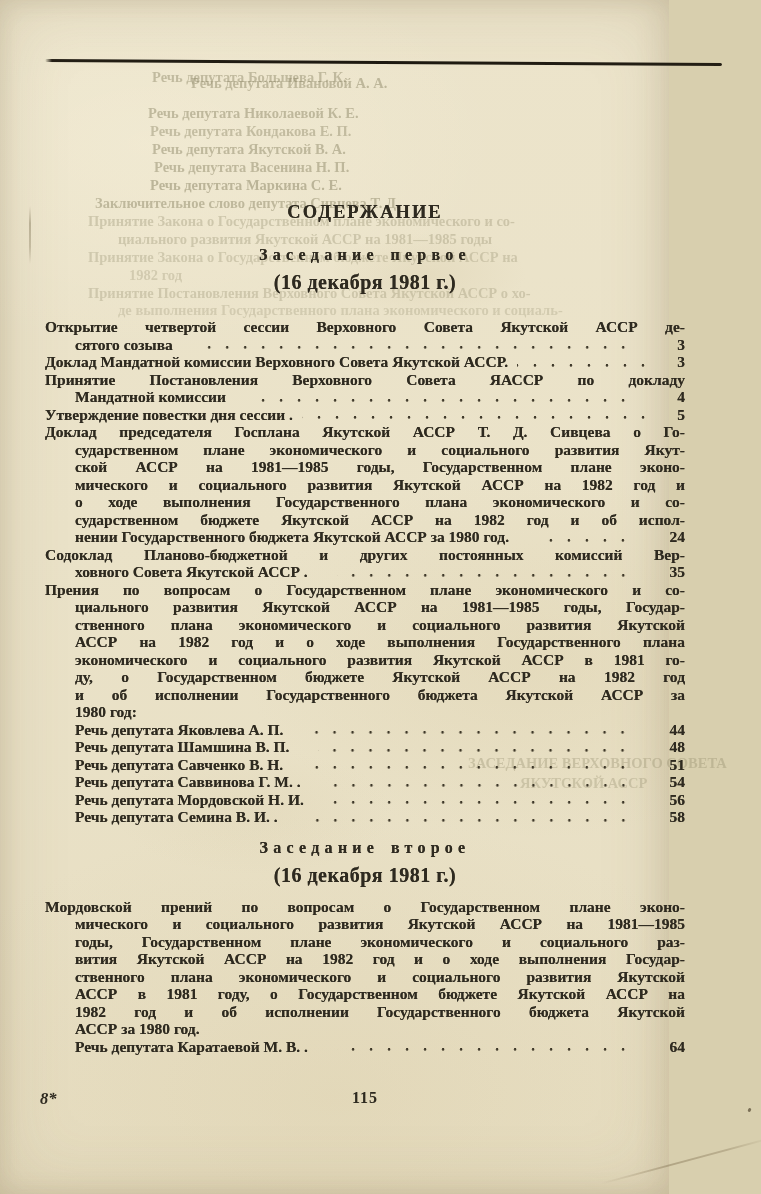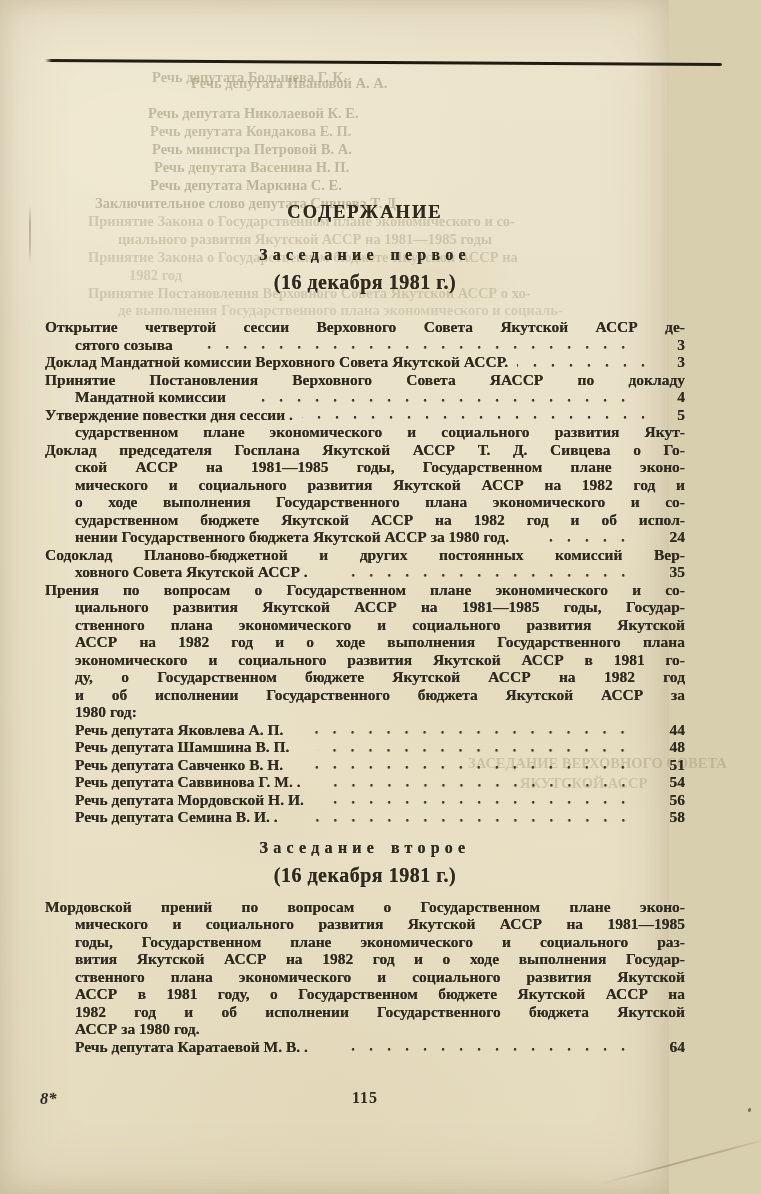--- a/index.html
+++ b/index.html
@@ -88,21 +88,21 @@
 </head>
 <body>
 
 <div class="page">
   <div class="texture"></div>
   <div class="ghost">
       <span style="left: 152px; top: 69px; opacity: 0.4;">Речь депутата Большева Г. К.</span>
       <span style="left: 152px; top: 75px; opacity: 0.42; margin-left: 39px;">Речь депутата Ивановой А. А.</span>
       <span style="left: 148px; top: 105px; opacity: 0.42;">Речь депутата Николаевой К. Е.</span>
       <span style="left: 150px; top: 123px; opacity: 0.38;">Речь депутата Кондакова Е. П.</span>
-      <span style="left: 152px; top: 141px; opacity: 0.42;">Речь министра Петровой В. А.</span>
+      <span style="left: 152px; top: 141px; opacity: 0.42;">Речь депутата Якутской В. А.</span>
       <span style="left: 154px; top: 159px; opacity: 0.42;">Речь депутата Васенина Н. П.</span>
       <span style="left: 150px; top: 177px; opacity: 0.45;">Речь депутата Маркина С. Е.</span>
       <span style="left: 95px; top: 195px; opacity: 0.42;">Заключительное слово депутата Сивцева Т. Д.</span>
       <span style="left: 88px; top: 213px; opacity: 0.28;">Принятие Закона о Государственном плане экономического и со-</span>
       <span style="left: 118px; top: 231px; opacity: 0.28;">циального развития Якутской АССР на 1981—1985 годы</span>
       <span style="left: 88px; top: 249px; opacity: 0.26;">Принятие Закона о Государственном бюджете Якутской АССР на</span>
       <span style="left: 118px; top: 267px; opacity: 0.24; margin-left: 11px;">1982 год</span>
       <span style="left: 88px; top: 285px; opacity: 0.26;">Принятие Постановления Верховного Совета Якутской АССР о хо-</span>
       <span style="left: 118px; top: 302px; opacity: 0.22;">де выполнения Государственного плана экономического и социаль-</span>
       <span style="left: 468px; top: 755px; opacity: 0.28;">ЗАСЕДАНИЕ ВЕРХОВНОГО СОВЕТА</span>
@@ -133,22 +133,22 @@
             <div class="line i1 row">
               <span class="t">Мандатной комиссии</span>
               <span class="leader"></span>
               <span class="pg">4</span>
             </div>
             <div class="line row">
               <span class="t">Утверждение повестки дня сессии .</span>
               <span class="leader"></span>
               <span class="pg">5</span>
             </div>
+            <div class="line j">Доклад председателя Госплана Якутской АССР Т. Д. Сивцева о Го-</div>
             <div class="line i1 j">сударственном плане экономического и социального развития Якут-</div>
-            <div class="line j">Доклад председателя Госплана Якутской АССР Т. Д. Сивцева о Го-</div>
             <div class="line i1 j">ской АССР на 1981—1985 годы, Государственном плане эконо-</div>
             <div class="line i1 j">мического и социального развития Якутской АССР на 1982 год и</div>
             <div class="line i1 j">о ходе выполнения Государственного плана экономического и со-</div>
             <div class="line i1 j">сударственном бюджете Якутской АССР на 1982 год и об испол-</div>
             <div class="line i1 row">
               <span class="t">нении Государственного бюджета Якутской АССР за 1980 год.</span>
               <span class="leader"></span>
               <span class="pg">24</span>
             </div>
             <div class="line j">Содоклад Планово-бюджетной и других постоянных комиссий Вер-</div>

